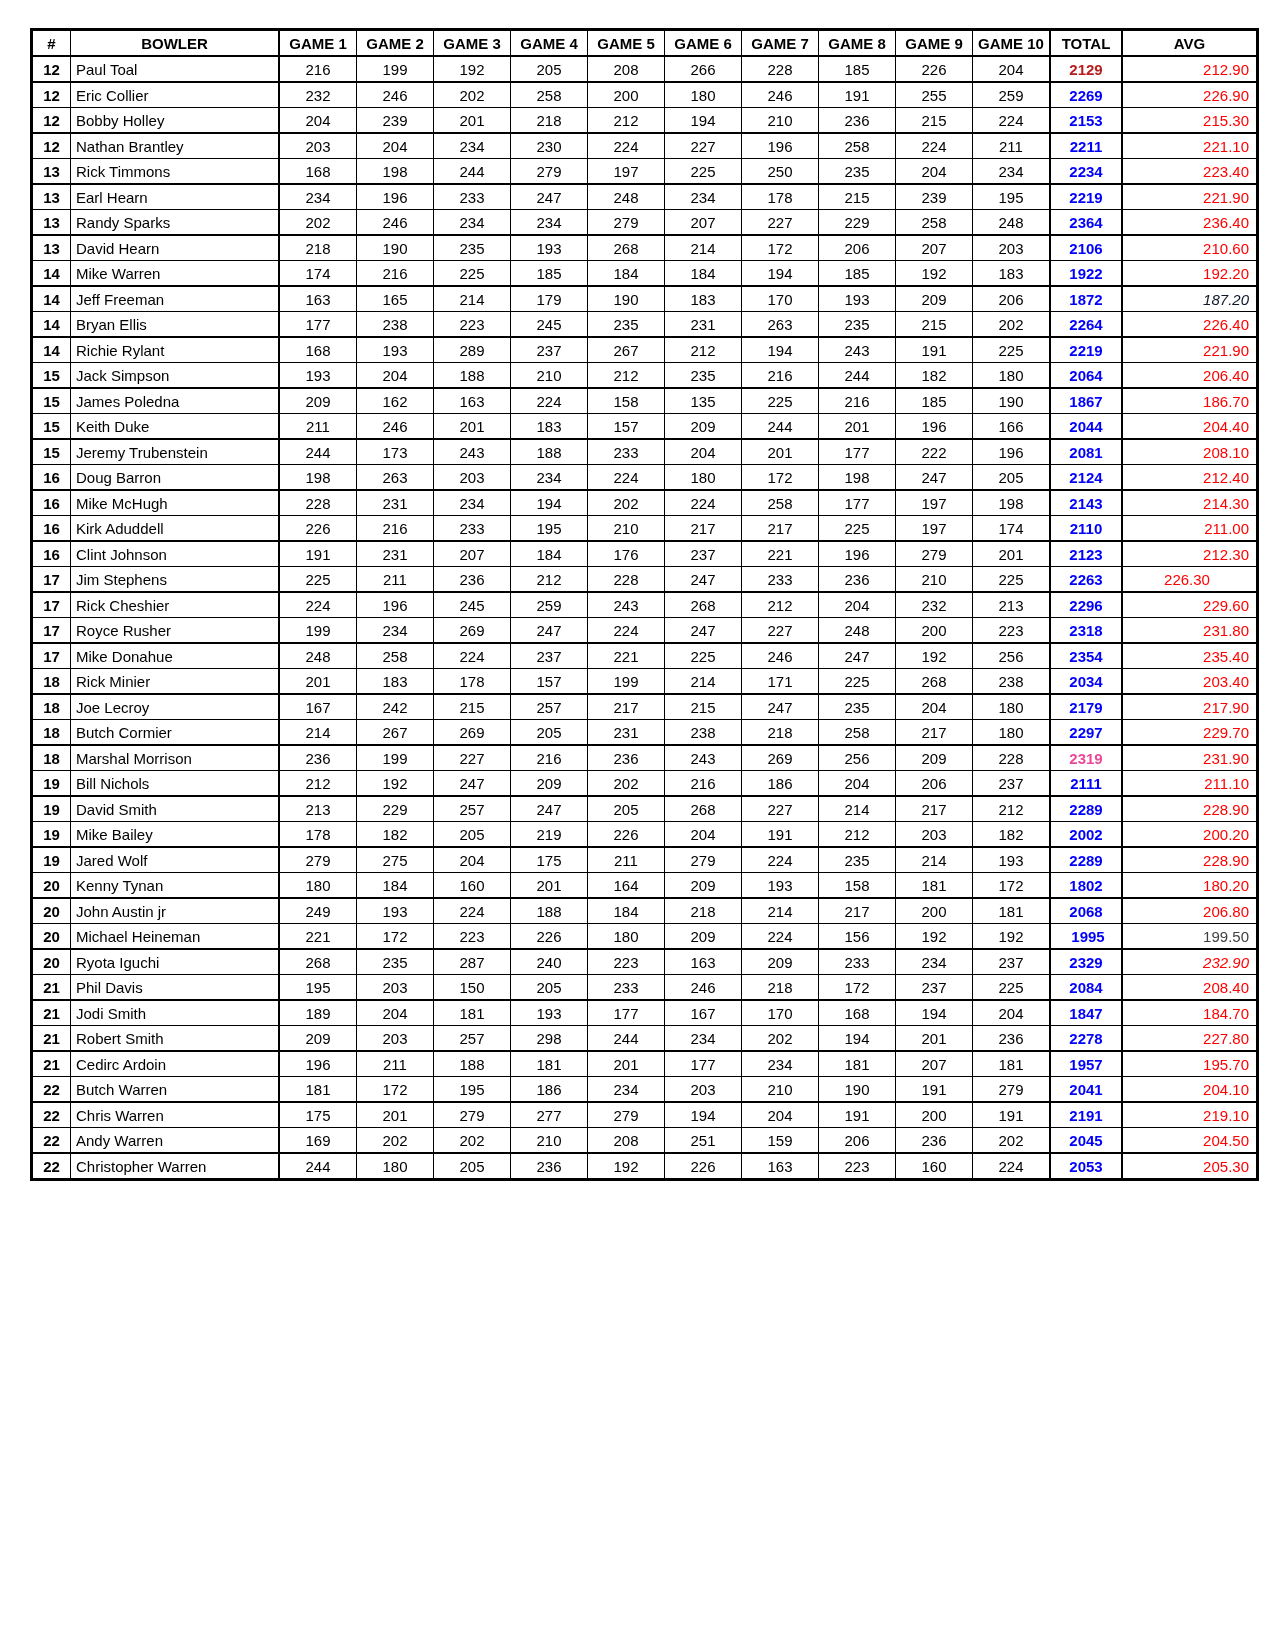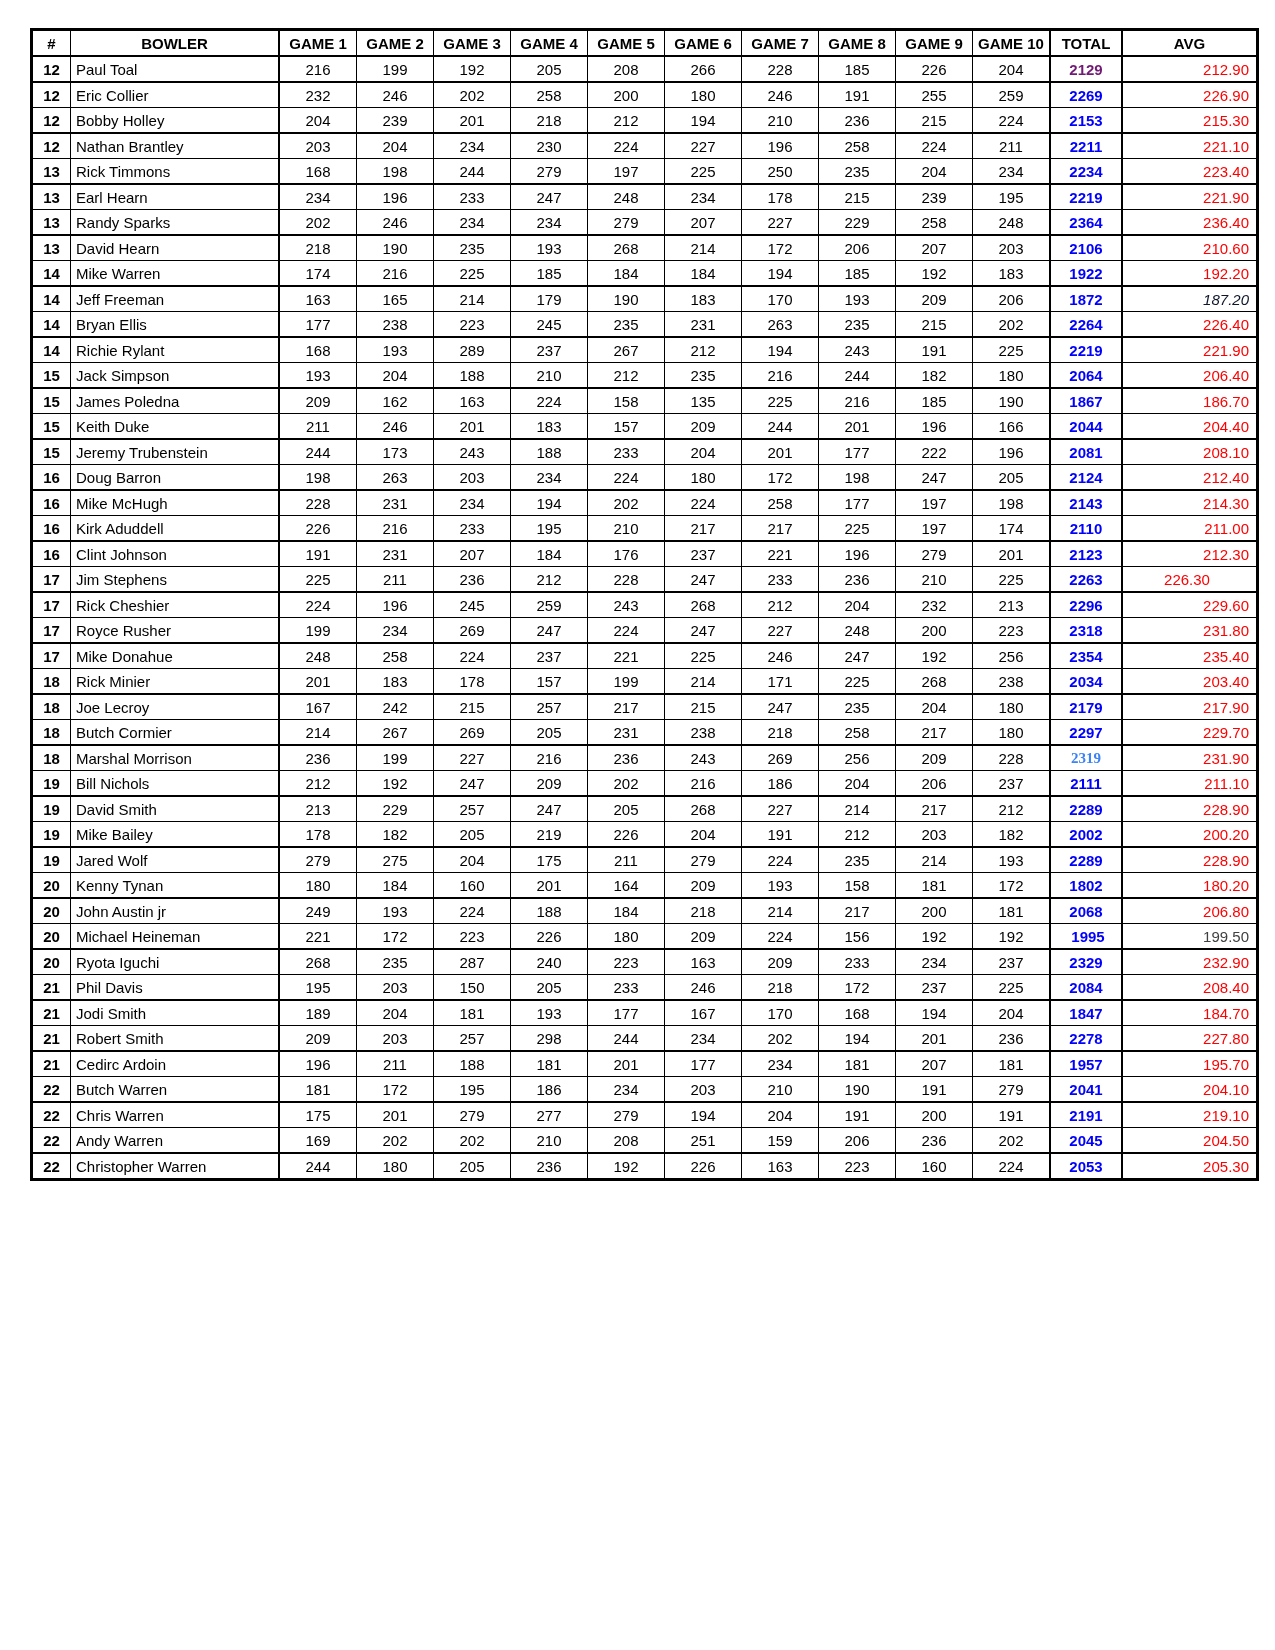--- a/index.html
+++ b/index.html
@@ -93,21 +93,21 @@
           <td class="w-game c-game">216</td>
           <td class="w-game c-game">199</td>
           <td class="w-game c-game">192</td>
           <td class="w-game c-game">205</td>
           <td class="w-game c-game">208</td>
           <td class="w-game c-game">266</td>
           <td class="w-game c-game">228</td>
           <td class="w-game c-game">185</td>
           <td class="w-game c-game">226</td>
           <td class="w-game thickR c-game">204</td>
-          <td class="w-total thickR c-total" style="color: #701a75;">2129</td>
+          <td class="w-total thickR c-total" style="color: #b91c1c;">2129</td>
           <td class="w-avg c-avg" style="color: rgb(255, 0, 0);">212.90</td>
         </tr>
         <tr>
           <td class="w-num c-num">12</td>
           <td class="w-bowler thickR c-bowler">Eric Collier</td>
           <td class="w-game c-game">232</td>
           <td class="w-game c-game">246</td>
           <td class="w-game c-game">202</td>
           <td class="w-game c-game">258</td>
           <td class="w-game c-game">200</td>
@@ -525,21 +525,21 @@
           <td class="w-game c-game">236</td>
           <td class="w-game c-game">199</td>
           <td class="w-game c-game">227</td>
           <td class="w-game c-game">216</td>
           <td class="w-game c-game">236</td>
           <td class="w-game c-game">243</td>
           <td class="w-game c-game">269</td>
           <td class="w-game c-game">256</td>
           <td class="w-game c-game">209</td>
           <td class="w-game thickR c-game">228</td>
-          <td class="w-total thickR c-total" style="color: #3b82f6; font-family: Liberation Serif, serif;">2319</td>
+          <td class="w-total thickR c-total" style="color: #ec4899;">2319</td>
           <td class="w-avg c-avg" style="color: rgb(255, 0, 0);">231.90</td>
         </tr>
         <tr>
           <td class="w-num c-num">19</td>
           <td class="w-bowler thickR c-bowler">Bill Nichols</td>
           <td class="w-game c-game">212</td>
           <td class="w-game c-game">192</td>
           <td class="w-game c-game">247</td>
           <td class="w-game c-game">209</td>
           <td class="w-game c-game">202</td>
@@ -654,21 +654,21 @@
           <td class="w-game c-game">235</td>
           <td class="w-game c-game">287</td>
           <td class="w-game c-game">240</td>
           <td class="w-game c-game">223</td>
           <td class="w-game c-game">163</td>
           <td class="w-game c-game">209</td>
           <td class="w-game c-game">233</td>
           <td class="w-game c-game">234</td>
           <td class="w-game thickR c-game">237</td>
           <td class="w-total thickR c-total" style="color: rgb(0, 0, 255);">2329</td>
-          <td class="w-avg c-avg" style="color: rgb(255, 0, 0);">232.90</td>
+          <td class="w-avg c-avg" style="color: rgb(255, 0, 0); font-style: italic;">232.90</td>
         </tr>
         <tr>
           <td class="w-num c-num">21</td>
           <td class="w-bowler thickR c-bowler">Phil Davis</td>
           <td class="w-game c-game">195</td>
           <td class="w-game c-game">203</td>
           <td class="w-game c-game">150</td>
           <td class="w-game c-game">205</td>
           <td class="w-game c-game">233</td>
           <td class="w-game c-game">246</td>

